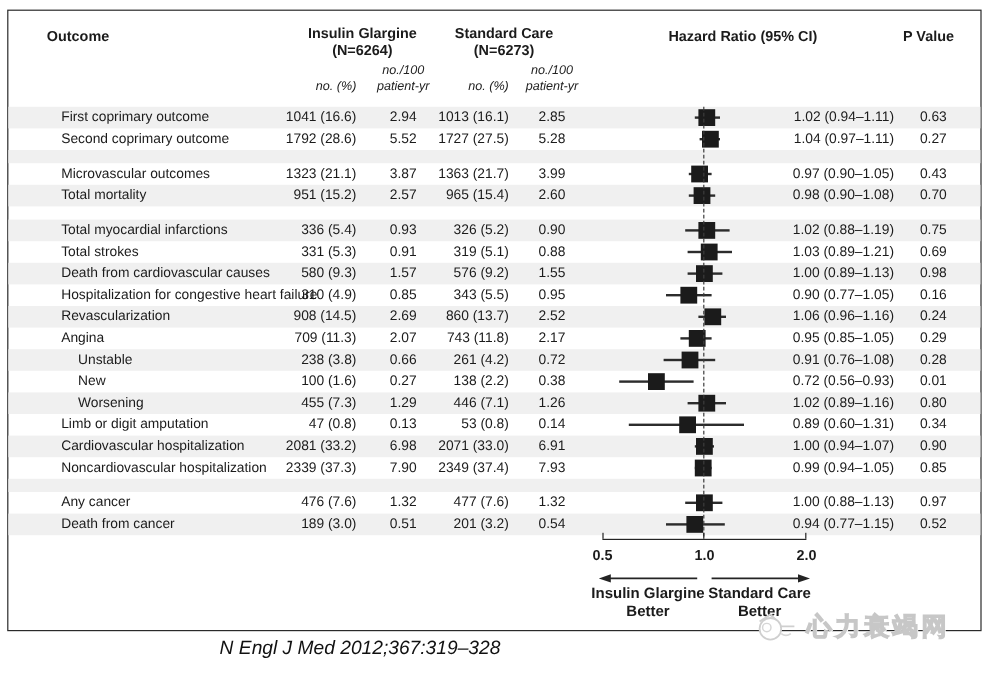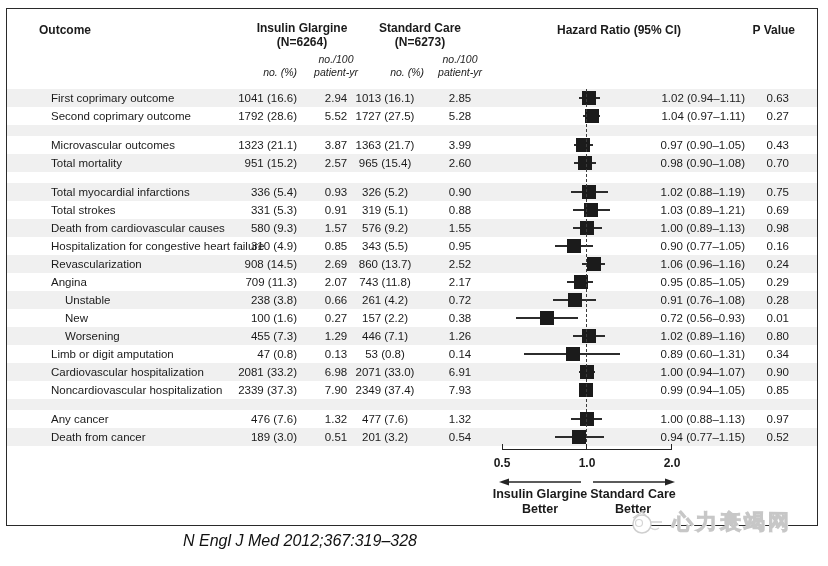--- a/index.html
+++ b/index.html
@@ -20,21 +20,21 @@
   
   .rows{position:absolute;left:0;top:80px;right:0;}
   .row{position:relative;height:18px;}
   .row.blank{height:11px;}
   .row.shade{background:#f0f0f0;}
   .cell{position:absolute;top:0;font-size:11.5px;line-height:18px;white-space:nowrap;}
   .c-label{left:20px;padding-left:24px;}
   .c-label.ind{left:34px;}
   .c-ign{left:212px;width:78px;text-align:right;}
   .c-igr{left:300px;width:58px;text-align:center;}
-  .c-scn{left:339px;width:78px;text-align:center;}
+  .c-scn{left:339px;width:78px;text-align:right;}
   .c-scr{left:424px;width:58px;text-align:center;}
   .c-plot{left:474px;width:210px;height:18px;}
   .c-hr{left:642px;width:96px;text-align:right;}
   .c-p{left:742px;width:40px;text-align:right;}
   .ci-line{position:absolute;top:8px;height:2px;background:#2c2c2c;}
   .hr-square{position:absolute;top:2px;width:14px;height:14px;background:#1b1b1b;}
   .ref-line{position:absolute;left:579px;top:80px;height:358px;width:0;border-left:1.5px dashed #3c3c3c;}
   
   .axis-line{position:absolute;left:495px;top:440px;width:170px;height:0;border-top:1.5px solid #242424;}
   .axis-tick{position:absolute;top:-6.5px;width:0;height:5px;border-left:1.5px solid #242424;}
@@ -220,21 +220,21 @@
           <div class="ci-line" style="left: 72.3461px; width: 43.0916px;"></div>
           <div class="hr-square" style="left: 87.4348px;"></div>
         </div>
         <div class="cell c-hr">0.91 (0.76–1.08)</div>
         <div class="cell c-p">0.28</div>
       </div>
       <div class="row">
         <div class="cell c-label ind">New</div>
         <div class="cell c-ign">100 (1.6)</div>
         <div class="cell c-igr">0.27</div>
-        <div class="cell c-scn">157 (2.2)</div>
+        <div class="cell c-scn">138 (2.2)</div>
         <div class="cell c-scr">0.38</div>
         <div class="cell c-plot">
           <div class="ci-line" style="left: 34.8974px; width: 62.2033px;"></div>
           <div class="hr-square" style="left: 58.7158px;"></div>
         </div>
         <div class="cell c-hr">0.72 (0.56–0.93)</div>
         <div class="cell c-p">0.01</div>
       </div>
       <div class="row shade">
         <div class="cell c-label ind">Worsening</div>

